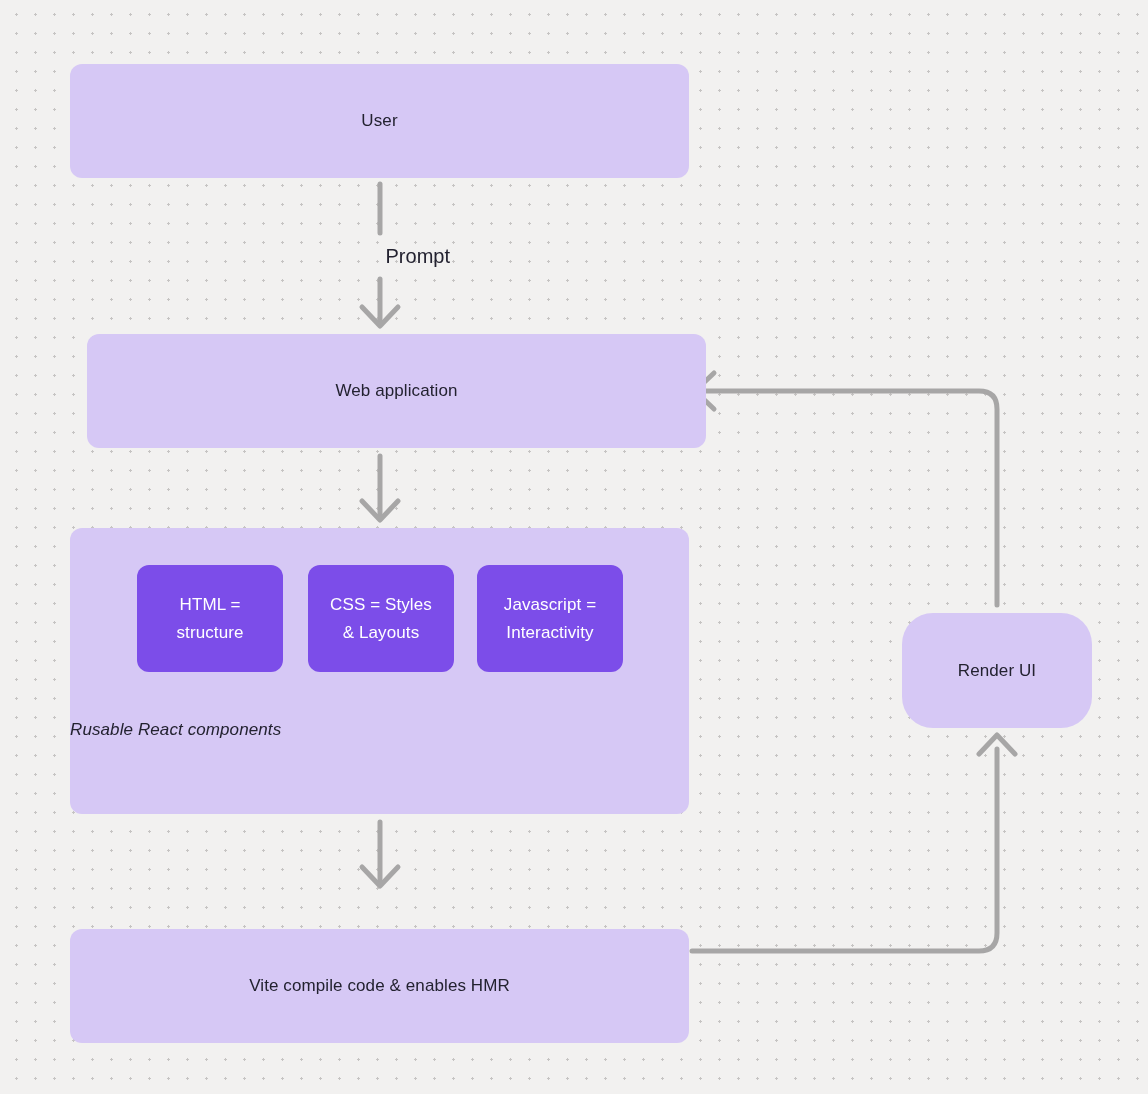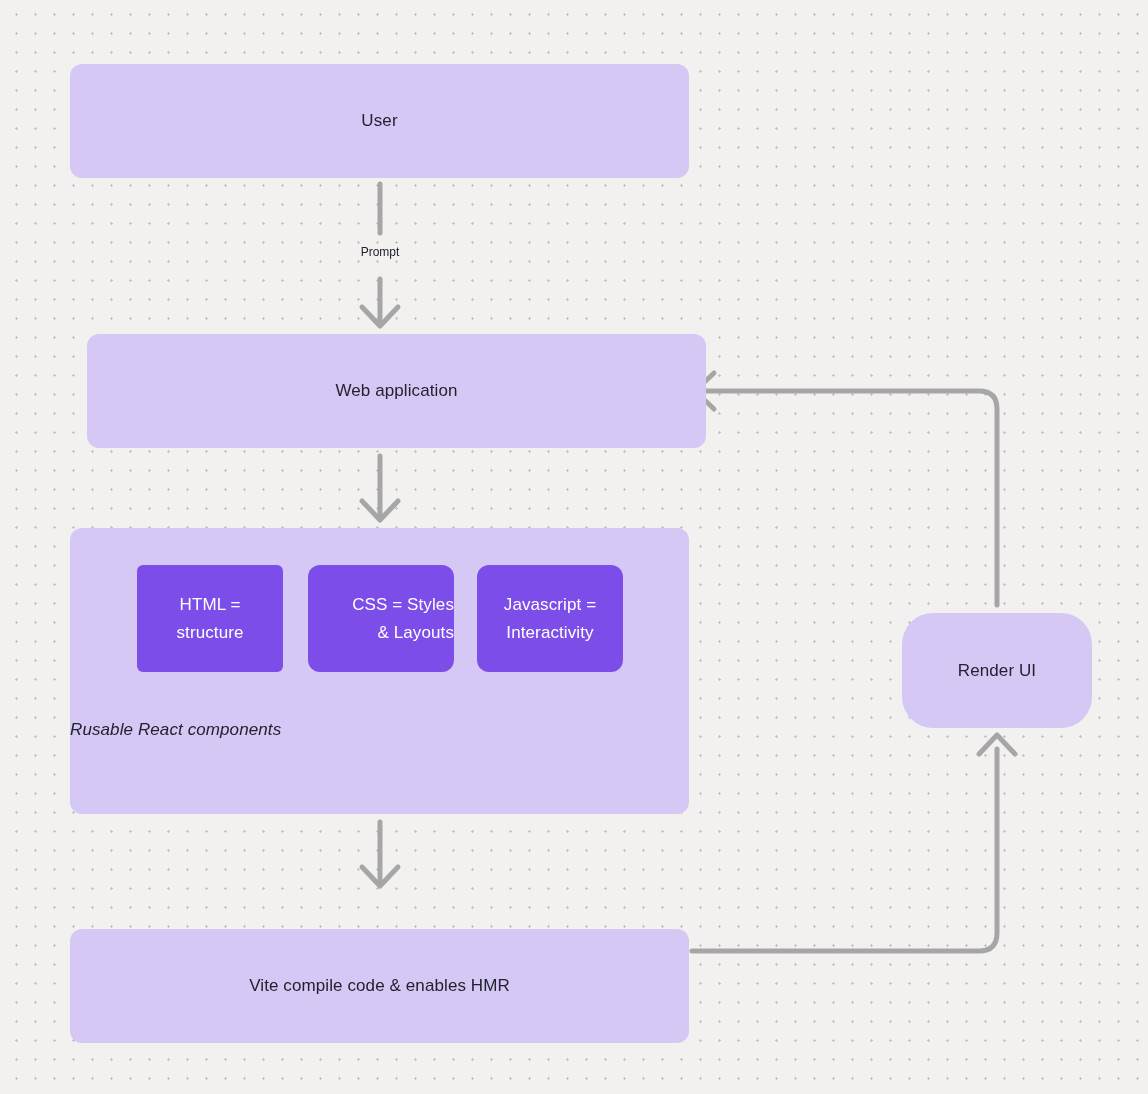--- a/index.html
+++ b/index.html
@@ -43,22 +43,22 @@
     border-radius: 12px;
     color: var(--accent-text, #ffffff);
     font-size: 17px;
     line-height: 28px;
     display: flex;
     flex-direction: column;
     align-items: center;
     justify-content: center;
     text-align: center;
   }
-  .chip-html { left: 67px; border-radius: 6px; }
-  .chip-css  { left: 238px; align-items: flex-end; }
+  .chip-html { left: 67px; }
+  .chip-css  { left: 238px; }
   .chip-js   { left: 407px; }
 
   .components-caption {
     position: absolute;
     left: 0;
     right: 0;
     top: 192px;
     text-align: left;
     color: var(--text-color, #232230);
     font-size: 17px;
@@ -79,23 +79,23 @@
     stroke-width: 5;
     stroke-linecap: round;
     stroke-linejoin: round;
   }
 
   .edge-label {
     position: absolute;
     left: 310px;
     top: 245px;
     width: 140px;
-    text-align: center;
+    text-align: right;
     color: var(--text-color, #232230);
-    font-size: 12px;
+    font-size: 20px;
   }
 </style>
 </head>
 <body>
 
 <div class="canvas">
 
   <svg class="edge-layer" viewBox="0 0 1148 1094" xmlns="http://www.w3.org/2000/svg">
 
     <g>

